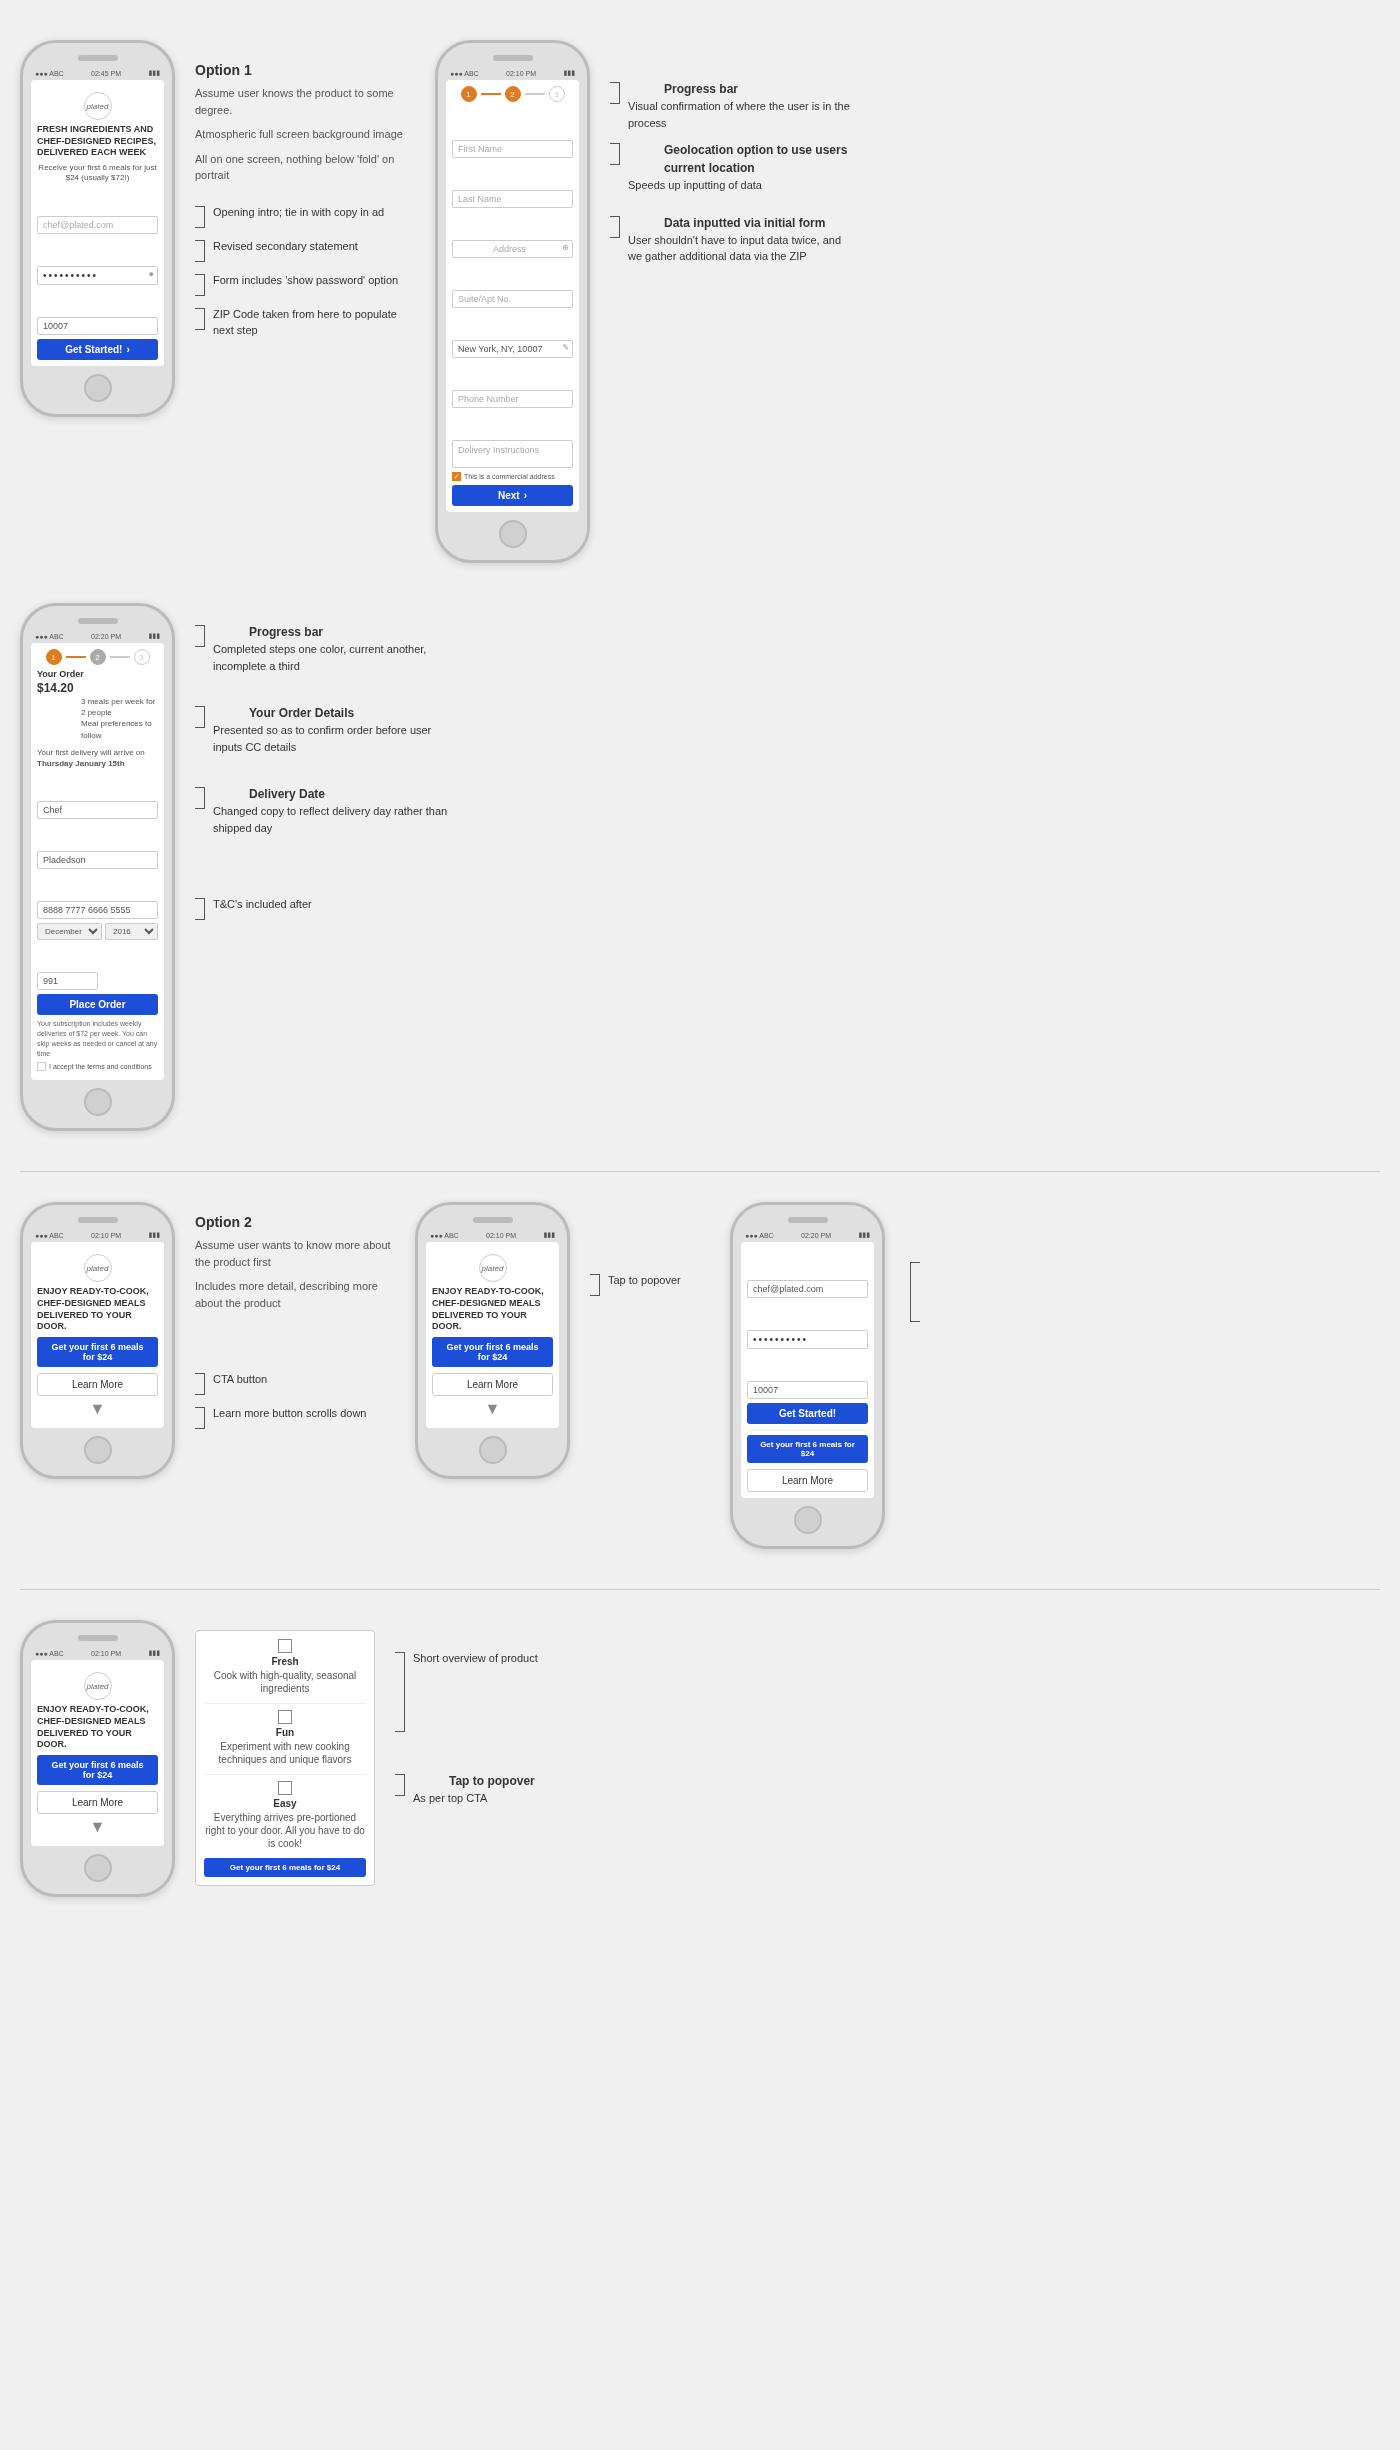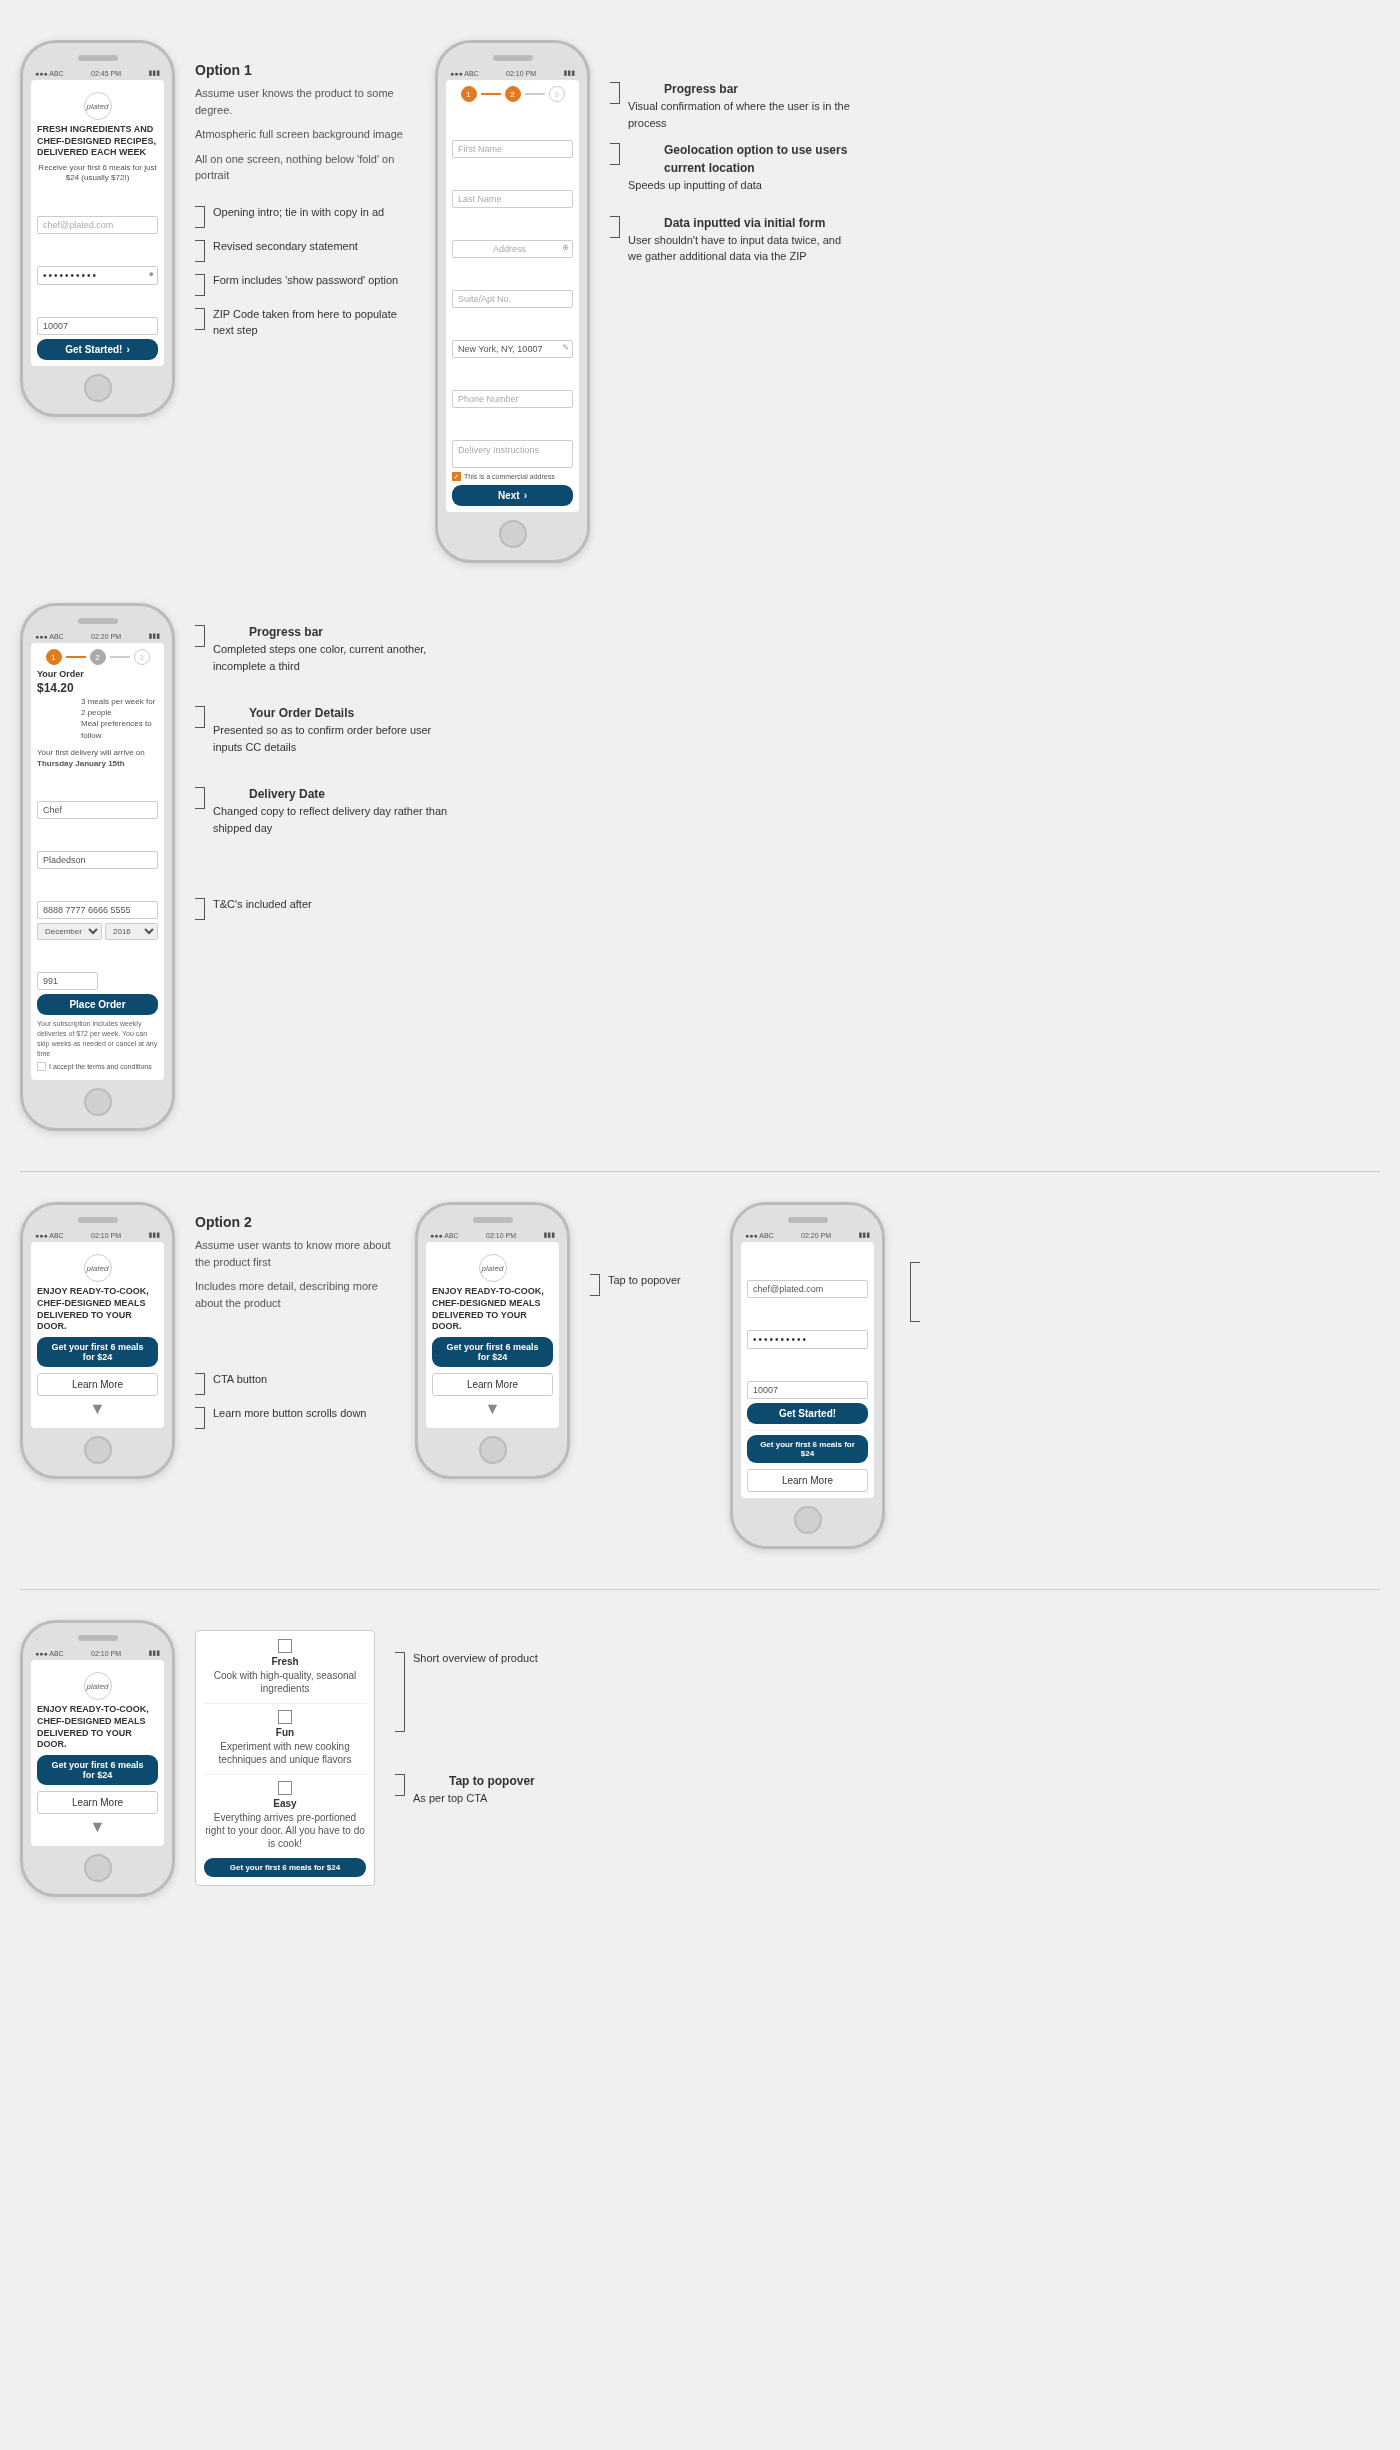--- a/index.html
+++ b/index.html
@@ -102,24 +102,24 @@
     }
     .annotation-text strong {
       display: block;
       font-size: 12px;
       font-weight: bold;
       padding-left: 36px;
     }
 
     
     .btn-orange {
-      background: #0c4a6e;
+      background: #1d4ed8;
       color: #fff;
       border: none;
-      border-radius: 9px;
+      border-radius: 3px;
       padding: 5px 8px;
       font-size: 10px;
       font-weight: bold;
       width: 100%;
       text-align: center;
       cursor: pointer;
       display: flex;
       justify-content: center;
       align-items: center;
       gap: 4px;

